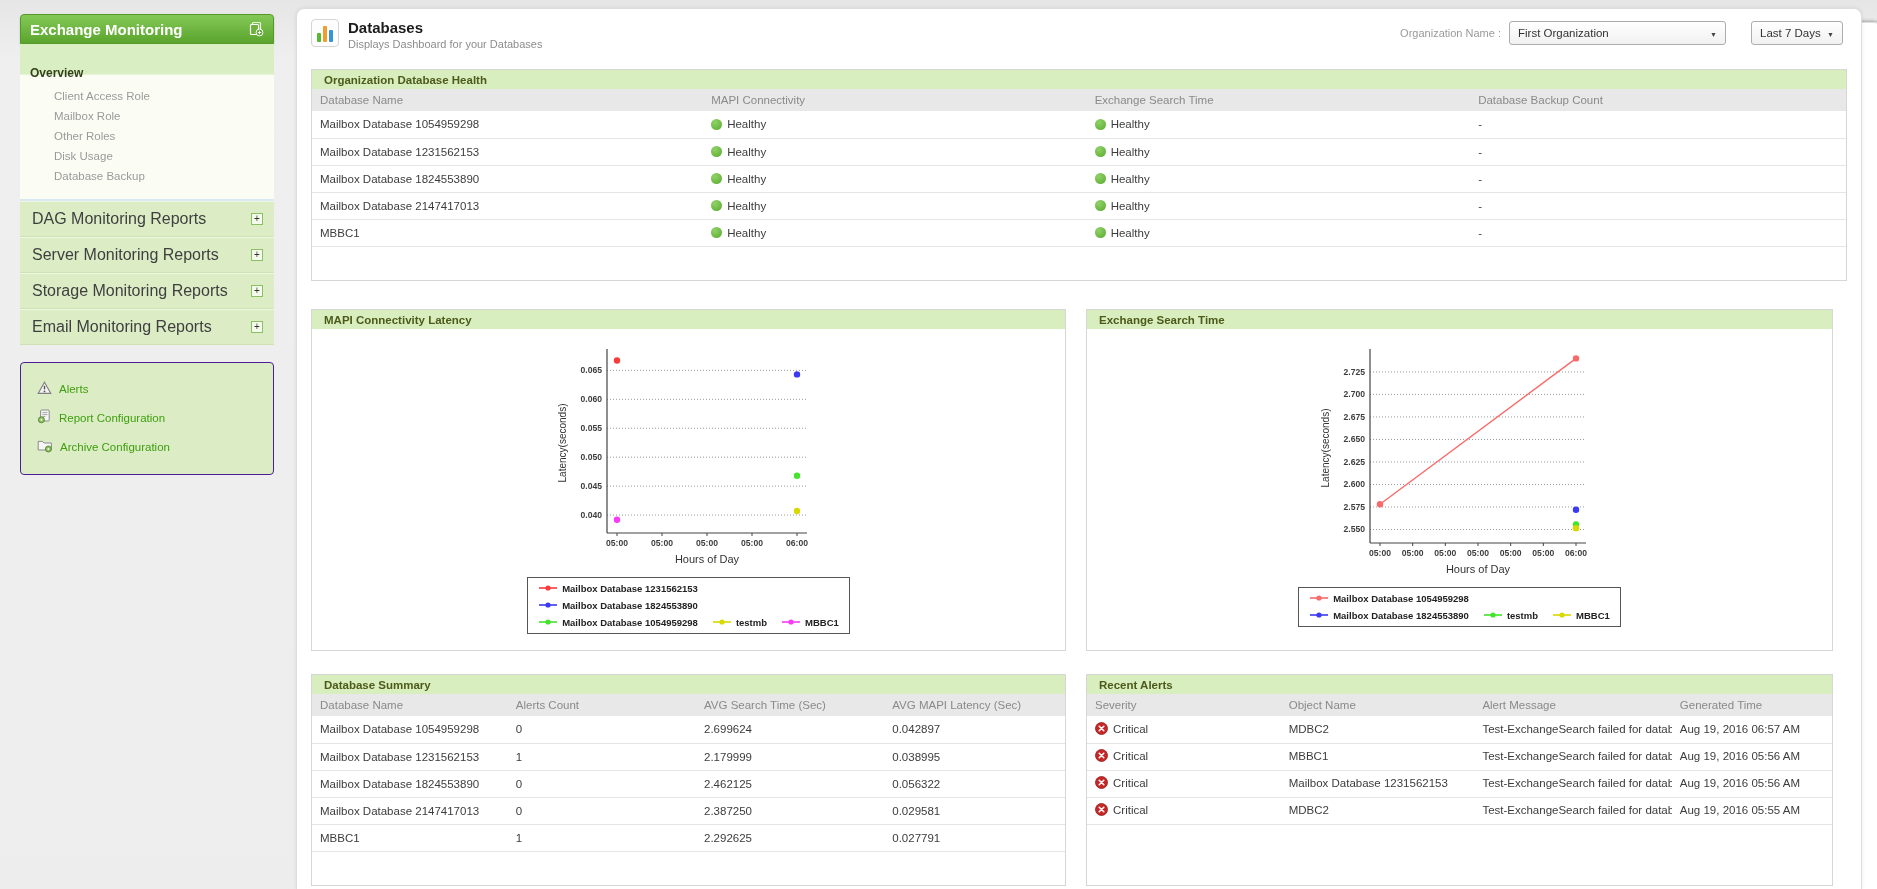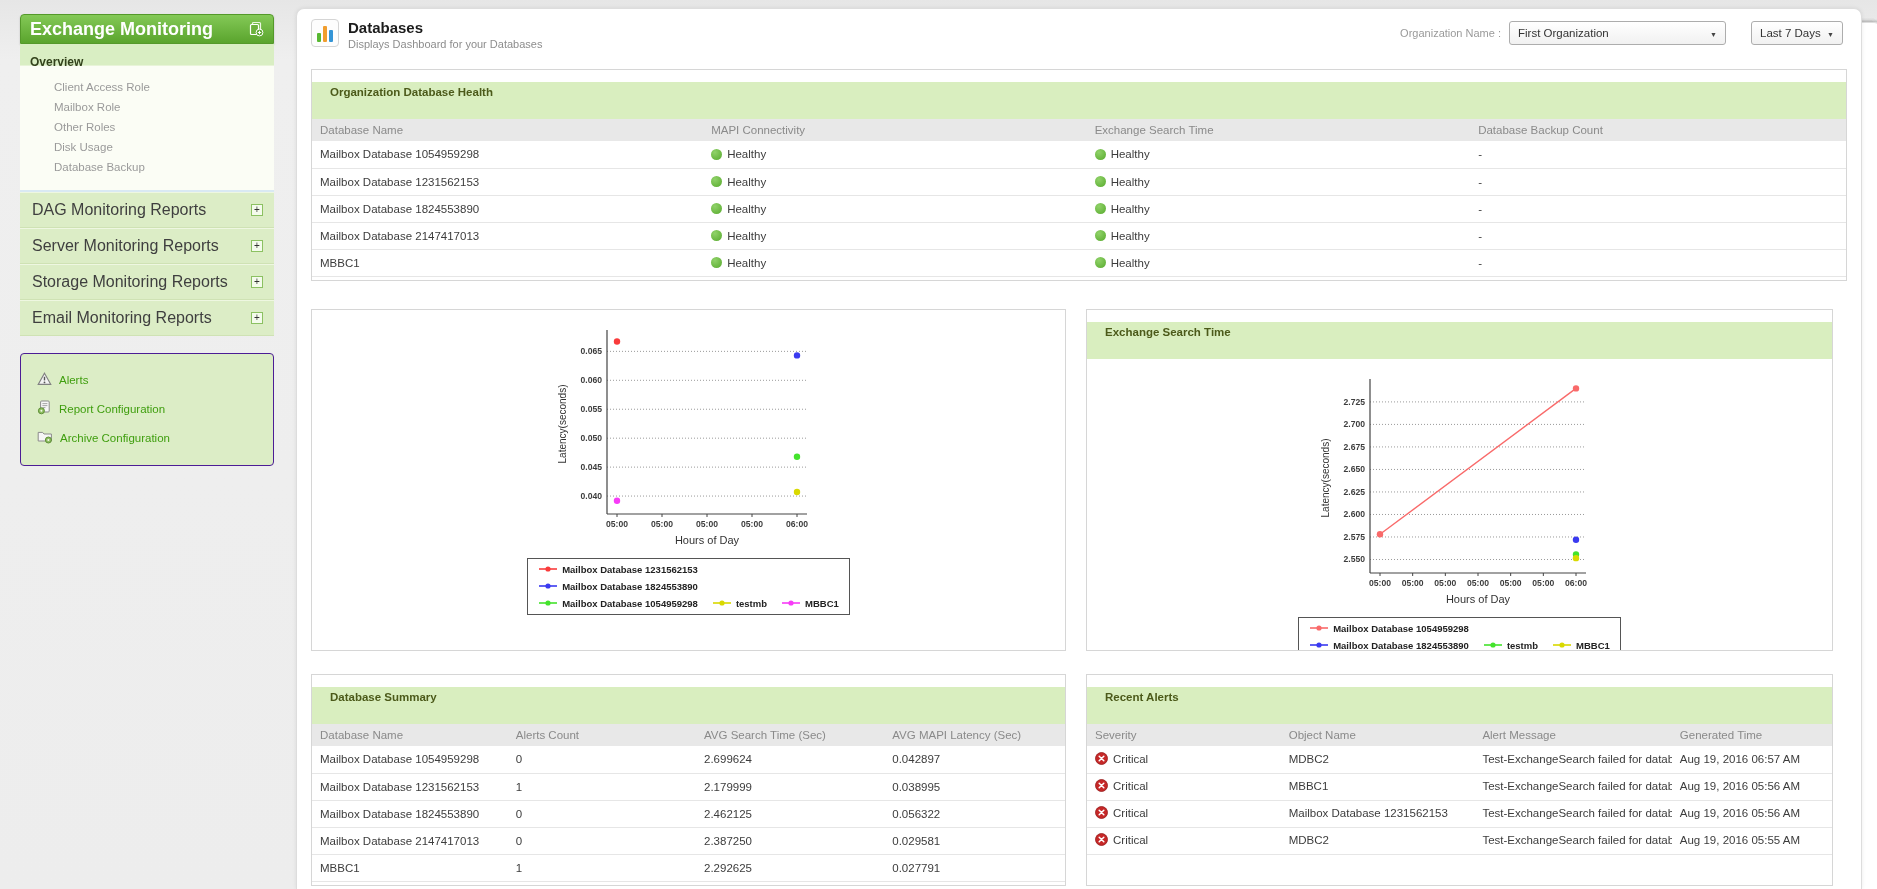--- a/index.html
+++ b/index.html
@@ -9,28 +9,28 @@
     background:linear-gradient(#e6e6e6,#efefef 60px,#ededed);
     position:relative; font-size:12px; color:#333;
   }
 
   
   .sidebar { position:absolute; left:20px; top:14px; width:254px; }
   .sb-header {
     height:30px; border-radius:4px 4px 0 0;
     background:linear-gradient(#84c957,#5aa42d);
     border:1px solid #54992a;
-    color:#fff; font-weight:bold; font-size:18px;
+    color:#fff; font-weight:bold; font-size:15px;
     display:flex; align-items:center; justify-content:space-between;
     padding:0 9px; box-shadow:0 1px 2px rgba(0,0,0,.2);
   }
   .sb-header-icon { cursor:pointer; display:flex; }
   .sb-overview {
-    background:#d9eec3; height:22px; line-height:29px;
-    font-weight:bold; font-size:12px; color:#33421c; padding:4px 10px;
+    background:#d9eec3; height:29px; line-height:29px;
+    font-weight:bold; font-size:12px; color:#33421c; padding:15px 10px;
     border-bottom:1px solid #e8f4d8;
   }
   .sb-nav { list-style:none; background:#fbfdf5; padding:11px 0 13px 0; border-bottom:2px solid #d9e9f3; }
   .sb-item { height:20px; line-height:20px; font-size:11.5px; cursor:pointer; white-space:nowrap; }
   .sb-item.main { padding-left:14px; color:#4aa312; }
   .sb-item.main::before { content:"•"; color:#4aa312; margin-right:6px; font-size:12px; }
   .sb-item.sub { padding-left:34px; color:#9a9a9a; }
   .sb-item.selected { color:#1e7a00; font-weight:bold; }
   .sb-item.selected span { text-decoration:underline; }
   .sb-sections { }
@@ -78,22 +78,22 @@
     display:flex; align-items:center; justify-content:space-between;
     padding:0 8px; cursor:pointer;
   }
   .select .caret::before { content:"▼"; font-size:7px; color:#444; }
   .select.org { width:217px; margin-right:25px; }
   .select.range { width:92px; }
 
   
   .panel { border:1px solid #d6d6d6; background:#fff; overflow:hidden; }
   .panel-head {
-    background:#d9eebf; height:37px; line-height:21px; padding:0 18px;
-    font-size:11.5px; font-weight:bold; color:#4c5a1a;margin-top:12px;
+    background:#d9eebf; height:19px; line-height:21px; padding:0 12px;
+    font-size:11.5px; font-weight:bold; color:#4c5a1a;
   }
   .health-panel { margin:10px 14px 0; height:212px; }
   table.grid { width:100%; border-collapse:collapse; table-layout:fixed; }
   table.grid th {
     background:#e8e8e8; color:#8a8a8a; font-weight:normal; font-size:11.5px;
     height:22px; text-align:left; padding:4px 8px;
   }
   table.grid td {
     font-size:11.5px; color:#3c3c3c; height:27px; padding:0 8px;
     border-bottom:1px solid #e6e6e6; overflow:hidden; white-space:nowrap;
@@ -316,20 +316,21 @@
               </span>
             </td>
             <td>-</td>
           </tr>
         </tbody>
     </table>
   </section>
 
   <div class="charts-row">
     <section class="panel chart-panel">
+      <div class="panel-head">MAPI Connectivity Latency</div>
       <div class="chart-body" id="chart-0">
           <svg width="268" height="226">
             <line x1="52" y1="172.05787781350483" x2="252" y2="172.05787781350483" stroke="#9a9a9a" stroke-width="1" stroke-dasharray="1,2"></line>
             <text x="47" y="175.05787781350483" text-anchor="end" font-size="8.6" font-weight="bold" fill="#3d3d3d" font-family="Liberation Sans, sans-serif">0.040</text>
             <line x1="52" y1="143.11897106109328" x2="252" y2="143.11897106109328" stroke="#9a9a9a" stroke-width="1" stroke-dasharray="1,2"></line>
             <text x="47" y="146.11897106109328" text-anchor="end" font-size="8.6" font-weight="bold" fill="#3d3d3d" font-family="Liberation Sans, sans-serif">0.045</text>
             <line x1="52" y1="114.18006430868168" x2="252" y2="114.18006430868168" stroke="#9a9a9a" stroke-width="1" stroke-dasharray="1,2"></line>
             <text x="47" y="117.18006430868168" text-anchor="end" font-size="8.6" font-weight="bold" fill="#3d3d3d" font-family="Liberation Sans, sans-serif">0.050</text>
             <line x1="52" y1="85.24115755627012" x2="252" y2="85.24115755627012" stroke="#9a9a9a" stroke-width="1" stroke-dasharray="1,2"></line>
             <text x="47" y="88.24115755627012" text-anchor="end" font-size="8.6" font-weight="bold" fill="#3d3d3d" font-family="Liberation Sans, sans-serif">0.055</text>

